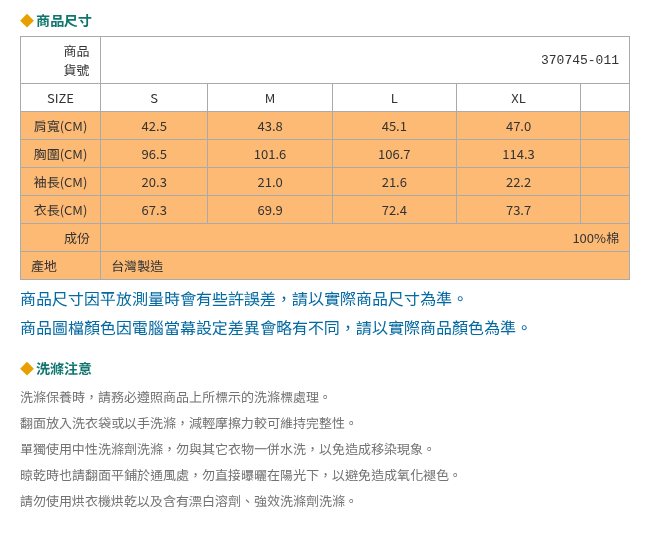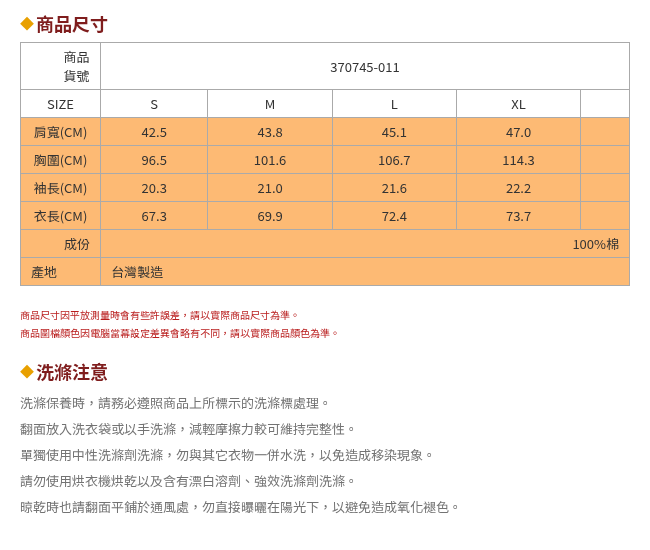--- a/index.html
+++ b/index.html
@@ -24,23 +24,23 @@
       margin-bottom: 6px;
     }
 
     .diamond-icon {
       color: #e8a000;
       font-size: 14px;
       margin-right: 2px;
     }
 
     .section-title {
-      font-size: 18px;
+      font-size: 14px;
       font-weight: bold;
-      color: #7f1d1d;
+      color: #0f766e;
     }
 
     table {
       border-collapse: collapse;
       width: 100%;
       margin-bottom: 4px;
     }
 
     table td, table th {
       border: 1px solid #aaa;
@@ -65,24 +65,24 @@
 
     .data-row td {
       background: #fdba74;
     }
 
     .label-col {
       width: 80px;
     }
 
     .note-red {
-      color: #b91c1c;
-      font-size: 10px;
+      color: #0369a1;
+      font-size: 16px;
       line-height: 1.8;
-      margin-top: 20px;
+      margin-top: 4px;
     }
 
     .washing-section {
       margin-top: 16px;
     }
 
     .washing-text {
       font-size: 13px;
       line-height: 2;
       color: #737373;
@@ -102,21 +102,21 @@
 <div>
   <div class="section-header">
     <span class="diamond-icon">◆</span>
     <span class="section-title">商品尺寸</span>
   </div>
 
   <table>
     <tbody>
         <tr class="product-num-row">
       <td>商品貨號</td>
-      <td colspan="5" style="text-align:center;">370745-011</td>
+      <td colspan="5" style="text-align:right;font-family:Liberation Mono, monospace;">370745-011</td>
     </tr>
     <tr class="header-row">
       <td class="label-col">SIZE</td>
       <td>S</td>
       <td>M</td>
       <td>L</td>
       <td>XL</td>
       <td></td>
     </tr>
     <tr class="data-row">
@@ -170,16 +170,16 @@
 
 <div class="washing-section">
   <div class="section-header">
     <span class="diamond-icon">◆</span>
     <span class="section-title">洗滌注意</span>
   </div>
   <div class="washing-text">
     <div>洗滌保養時，請務必遵照商品上所標示的洗滌標處理。</div>
     <div>翻面放入洗衣袋或以手洗滌，減輕摩擦力較可維持完整性。</div>
     <div>單獨使用中性洗滌劑洗滌，勿與其它衣物一併水洗，以免造成移染現象。</div>
+    <div>晾乾時也請翻面平鋪於通風處，勿直接曝曬在陽光下，以避免造成氧化褪色。</div>
     <div>請勿使用烘衣機烘乾以及含有漂白溶劑、強效洗滌劑洗滌。</div>
-    <div>晾乾時也請翻面平鋪於通風處，勿直接曝曬在陽光下，以避免造成氧化褪色。</div>
   </div>
 </div>
 
 </body></html>

